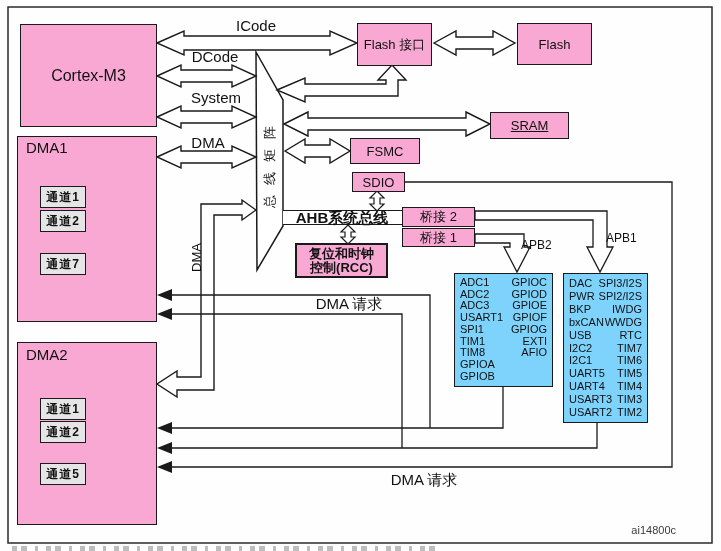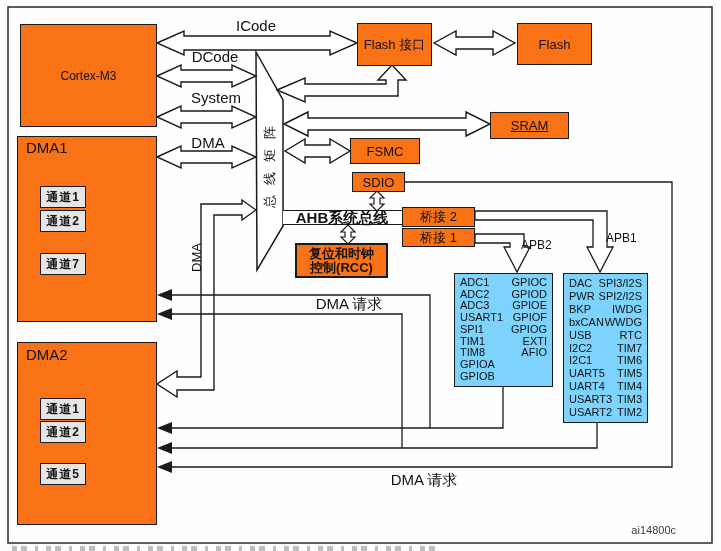--- a/index.html
+++ b/index.html
@@ -1,19 +1,19 @@
 <!DOCTYPE html>
 <html><head>
 <meta charset="utf-8">
 <style>
   html,body{margin:0;padding:0;background:#fff;}
   #stage{position:relative;width:721px;height:551px;background:#fefefe;overflow:hidden;
          font-family:"Liberation Sans","DejaVu Sans",sans-serif;color:#111;}
   #wires{position:absolute;left:0;top:0;z-index:1;}
-  .box{position:absolute;z-index:2;border:1.5px solid #1a1a1a;background:#f97316;box-sizing:border-box;}
+  .box{position:absolute;z-index:2;border:1.5px solid #1a1a1a;background:#f9a8d4;box-sizing:border-box;}
   .lbl{position:absolute;z-index:3;font-size:15px;line-height:14px;white-space:nowrap;}
   .ctr{display:flex;align-items:center;justify-content:center;text-align:center;}
   .chan{position:absolute;z-index:3;border:1.4px solid #1a1a1a;background:#e5e5e5;box-sizing:border-box;
         width:46px;height:22px;font-size:12px;font-weight:600;letter-spacing:1px;
         display:flex;align-items:center;justify-content:center;}
   .vtext{position:absolute;z-index:3;font-size:13px;text-align:center;transform:rotate(-90deg);}
   .plist{position:absolute;z-index:3;border:1.5px solid #1a1a1a;background:#7dd3fc;box-sizing:border-box;
          font-size:11px;padding:3px 5px 0 5px;}
   .prow{display:flex;justify-content:space-between;}
   .apb2row{line-height:11.7px;}
@@ -92,21 +92,21 @@
         <polygon points="98,259 108,264 98,269"></polygon>
       <polygon points="98,404 108,409 98,414"></polygon>
         <polygon points="98,427 108,432 98,437"></polygon>
         <polygon points="98,469 108,474 98,479"></polygon>
     </g>
 
     <line x1="63" y1="235" x2="63" y2="251" stroke="#1a1a1a" stroke-width="1.3" stroke-dasharray="3,3"></line>
     <line x1="63" y1="446" x2="63" y2="461" stroke="#1a1a1a" stroke-width="1.3" stroke-dasharray="3,3"></line>
   </svg>
 
-  <div class="box ctr" style="left:20px;top:24px;width:137px;height:103px;font-size:12px;">
+  <div class="box ctr" style="left:20px;top:24px;width:137px;height:103px;font-size:16px;">
     <span>Cortex-M3</span>
   </div>
 
   <div class="box" style="left:17px;top:136px;width:140px;height:186px;"></div>
   <div class="lbl" style="left:26px;top:141px;">DMA1</div>
   <div class="chan" style="left:40px;top:186px;">通道1</div>
   <div class="chan" style="left:40px;top:210px;">通道2</div>
   <div class="chan" style="left:40px;top:253px;">通道7</div>
 
   <div class="box" style="left:17px;top:342px;width:140px;height:183px;"></div>

